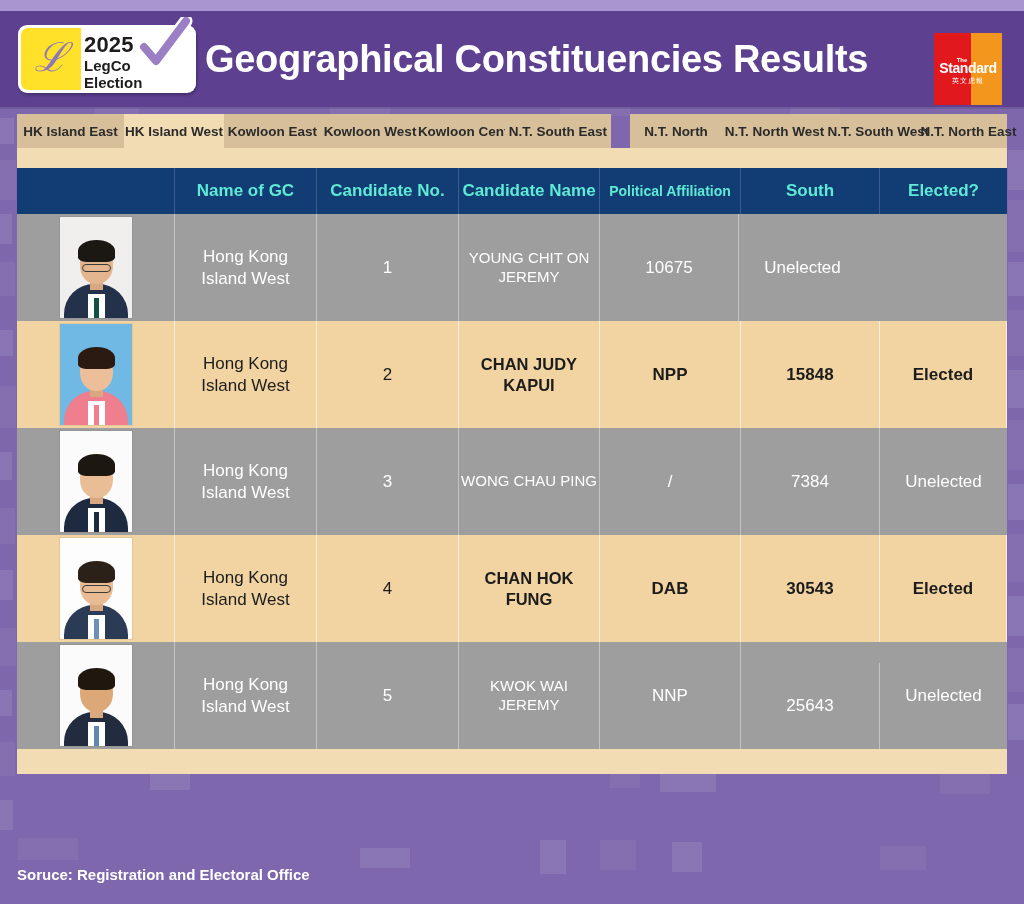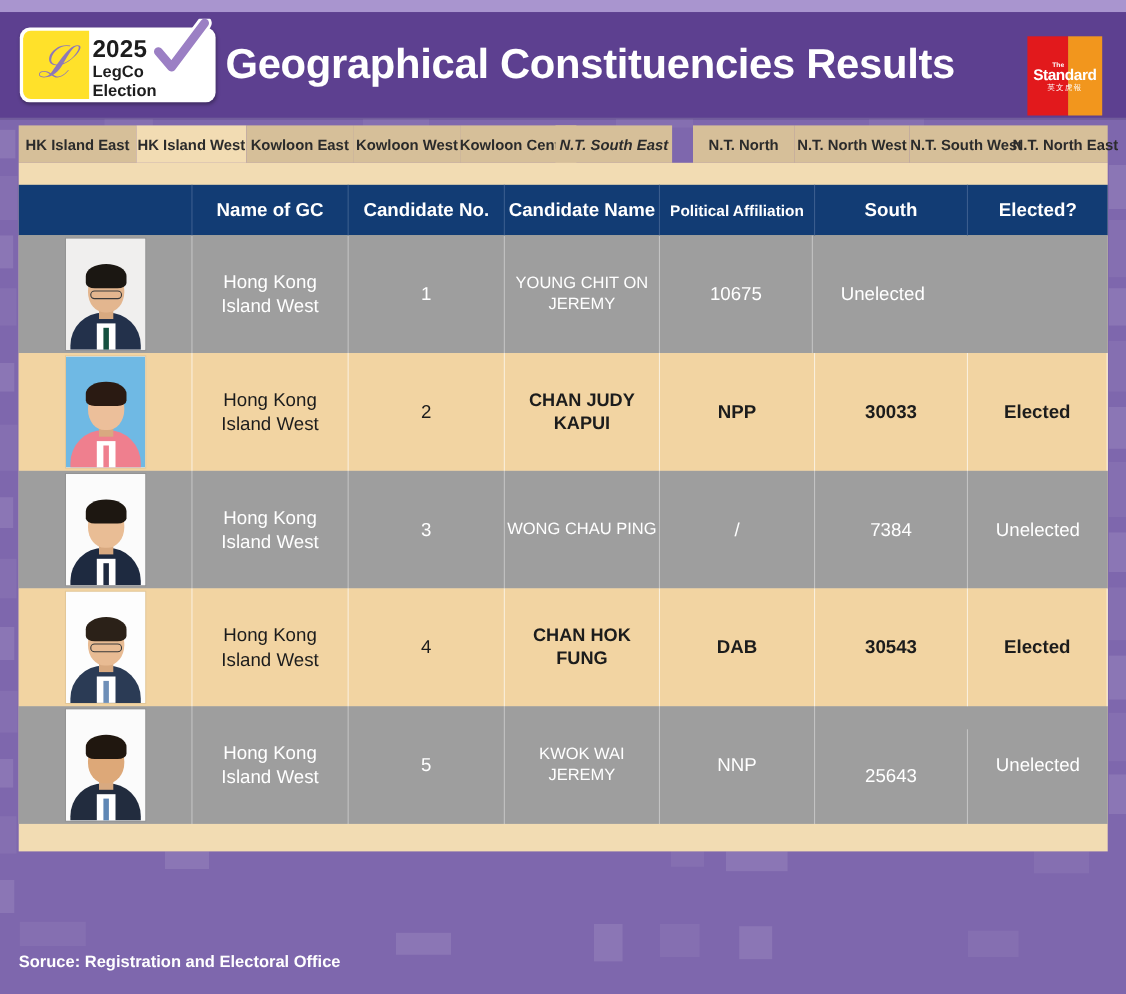--- a/index.html
+++ b/index.html
@@ -80,21 +80,21 @@
   #panel{
     position:absolute;left:17px;top:148px;width:990px;height:626px;
     background:#f2dcb3;
   }
   #grid{
     position:absolute;left:0;top:20px;width:990px;
   }
   .hrow{display:flex;height:46px;background:#123c74;}
   .hcell{
     display:flex;align-items:center;justify-content:center;
-    color:#ffffff;font-size:17px;font-weight:bold;
+    color:#5eead4;font-size:17px;font-weight:bold;
     border-right:1px solid #3a5d8e;
     box-sizing:border-box;text-align:center;
   }
   .hcell:last-child{border-right:none;}
   .hcell.small{font-size:14px;}
 
   .row{display:flex;height:107px;}
   .row.grey{background:#9e9e9e;color:#ffffff;}
   .row.tan{background:#f2d4a2;color:#1c1c1c;}
   .cell{
@@ -216,21 +216,21 @@
     </div>
     <div class="tab" style="left: 207px; width: 97px;">
       <span>Kowloon East</span>
     </div>
     <div class="tab" style="left: 304px; width: 98px;">
       <span>Kowloon West</span>
     </div>
     <div class="tab" style="left: 402px; width: 105px;">
       <span>Kowloon Central</span>
     </div>
-    <div class="tab" style="left: 488px; width: 106px; font-style: italic;">
+    <div class="tab" style="left: 488px; width: 106px;">
       <span>N.T. South East</span>
     </div>
     <div class="tab" style="left: 613px; width: 92px;">
       <span>N.T. North</span>
     </div>
     <div class="tab" style="left: 705px; width: 105px;">
       <span>N.T. North West</span>
     </div>
     <div class="tab" style="left: 810px; width: 103px; justify-content: center;">
       <span>N.T. South West</span>
@@ -288,21 +288,21 @@
             </div>
           </div>
           <div class="cell gc" style="width: 142px;">
             <span>Hong Kong<br>Island West</span>
           </div>
           <div class="cell no" style="width: 142px;">2</div>
           <div class="cell cname" style="width: 141px;">
             <span>CHAN JUDY KAPUI</span>
           </div>
           <div class="cell party" style="width: 141px;">NPP</div>
-          <div class="cell votes" style="width: 139px;">30033</div>
+          <div class="cell votes" style="width: 139px;">15848</div>
           <div class="cell elect" style="width: 127px;">Elected</div>
         </div>
         <div class="row grey">
           <div class="cell photo" style="width: 158px;">
             <div class="pf">
               <div class="sky" style="background:#fbfbfb"></div>
               <div class="shoulder" style="background:#1e2a40"></div>
               <div class="neck"></div>
               <div class="shirt"></div>
               <div class="tie" style="background:#1e2a40"></div>

